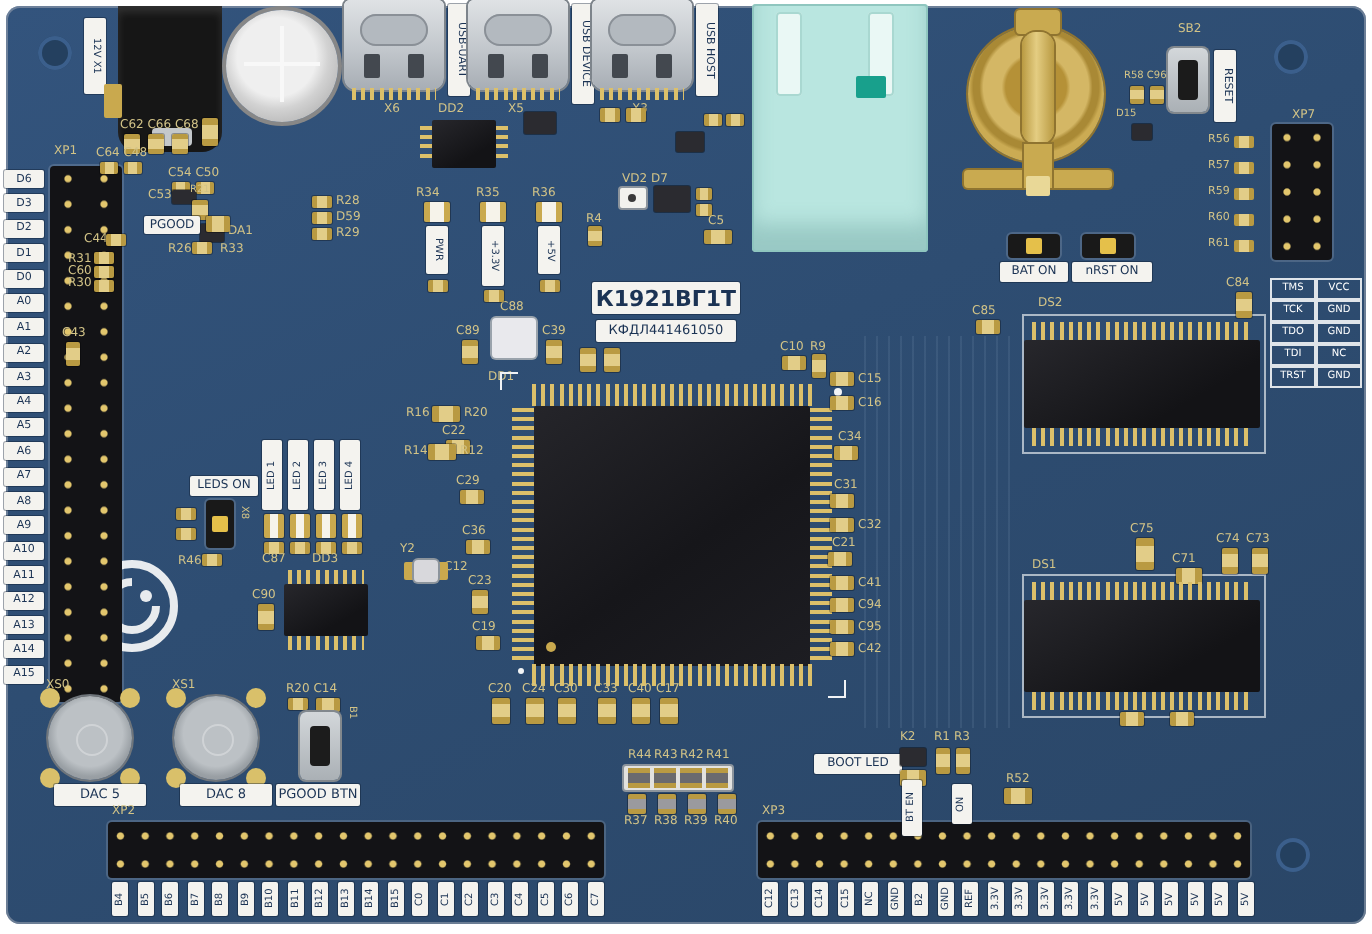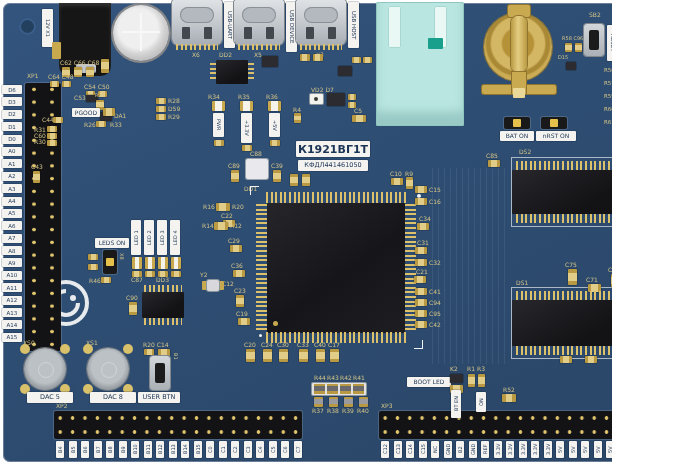--- a/index.html
+++ b/index.html
@@ -1,17 +1,17 @@
 <!DOCTYPE html>
 <html><head>
 <meta charset="utf-8">
 <style>
   html,body{margin:0;padding:0;width:686px;height:467px;background:#ffffff;
     font-family:"DejaVu Sans",sans-serif;}
-  .page{position:absolute;inset:0;width:612px;height:467px;overflow:hidden;}
+  .page{position:absolute;inset:0;width:686px;height:467px;overflow:hidden;}
   .abs{position:absolute;}
   .board{position:absolute;left:3px;top:3px;width:680px;height:459px;border-radius:7px;
     background:linear-gradient(155deg,#33547d 0%,#2e4d72 45%,#2a4667 100%);
     box-shadow:inset 0 0 0 1px rgba(150,160,175,.6);}
   .hole{position:absolute;width:17px;height:17px;border-radius:50%;background:#24405f;
     box-shadow:inset 0 0 0 2px #3b5f8c;}
   .ref{position:absolute;font-size:6px;line-height:1;color:#d2c387;white-space:nowrap;}
   .refi{font-size:5.5px;line-height:1;color:#d2c387;white-space:nowrap;}
   .lbl{position:absolute;background:#f4f3ef;color:#1b3354;font-size:6px;line-height:1;
     display:flex;align-items:center;justify-content:center;border-radius:1px;
@@ -464,21 +464,21 @@
   <div class="lbl" style="left:90px;top:392px;width:46px;height:11px;font-size:6.5px;">DAC 8</div>
 
   <span class="ref" style="left:143px;top:342px;">R20 C14</span>
   <div class="smd" style="left:144px;top:349px;width:10px;height:6px;"></div>
   <div class="smd" style="left:158px;top:349px;width:12px;height:7px;"></div>
   <div class="abs" style="left:150px;top:356px;width:20px;height:34px;border-radius:3px;
        background:linear-gradient(180deg,#d3d7da,#aab0b5);box-shadow:0 0 0 1px #82888d;">
     <div class="abs" style="left:5px;top:7px;width:10px;height:20px;background:#1c1c1c;border-radius:2px;"></div>
   </div>
   <span class="ref vlbl" style="left:173px;top:353px;font-size:5px;">B1</span>
-  <div class="lbl" style="left:138px;top:392px;width:42px;height:11px;font-size:6.5px;">USER BTN</div>
+  <div class="lbl" style="left:138px;top:392px;width:42px;height:11px;font-size:6.5px;">PGOOD BTN</div>
 
   <span class="ref" style="left:56px;top:403px;">XP2</span>
   <div class="pinhdr" style="left:54px;top:411px;width:248px;height:28px;background-size:12.4px 14px;"></div>
   <div class="abs" style="left:56px;top:441px;display:flex;gap:4.5px;">
 
   <div class="blbl">B4</div>
       <div class="blbl">B5</div>
       <div class="blbl">B6</div>
       <div class="blbl">B7</div>
       <div class="blbl">B8</div>

